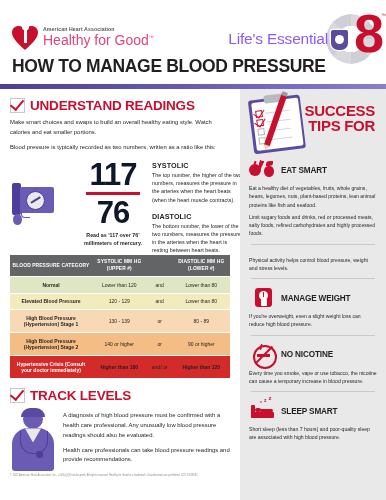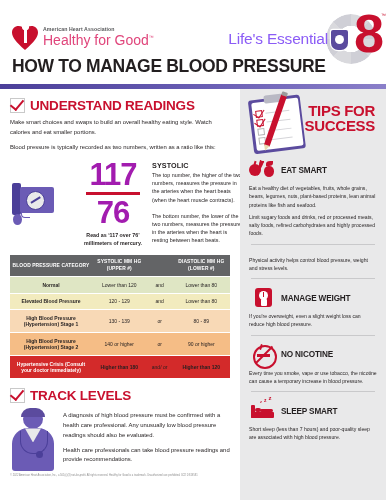--- a/index.html
+++ b/index.html
@@ -79,21 +79,21 @@
   .reading{position:relative;margin-top:6px;height:92px;}
   .cuff{position:absolute;left:2px;top:22px;width:48px;height:46px;}
   .cuff-box{position:absolute;left:8px;top:6px;width:34px;height:26px;background:#6b5bb5;border-radius:2px;}
   .cuff-dial{position:absolute;left:14px;top:10px;width:17px;height:17px;border-radius:50%;background:#e9e9ea;border:1.5px solid #4b3f99;}
   .cuff-dial::after{content:"";position:absolute;left:3px;top:7px;width:11px;height:1.6px;background:#4b3f99;transform:rotate(-32deg);}
   .cuff-side{position:absolute;left:0px;top:2px;width:9px;height:32px;background:#4b3f99;border-radius:2px;}
   .cuff-bulb{position:absolute;left:1px;top:33px;width:9px;height:11px;border-radius:50%;background:#6b5bb5;}
   .cuff-tube{position:absolute;left:9px;top:31px;width:8px;height:5px;border-left:1.5px solid #6b5bb5;border-bottom:1.5px solid #6b5bb5;border-radius:0 0 0 4px;}
 
   .nums{position:absolute;left:72px;top:0;width:62px;text-align:center;}
-  .bignum{font-size:31px;line-height:31px;font-weight:bold;color:#a21caf;letter-spacing:-1px;}
+  .bignum{font-size:31px;line-height:31px;font-weight:bold;color:#0f172a;letter-spacing:-1px;}
   .numrule{height:2.4px;background:#c8102e;margin:2px 4px;}
   .readas{font-size:5.3px;line-height:1.5;text-align:center;margin-top:4px;font-weight:bold;color:#231f20;}
 
   .defs{position:absolute;left:142px;top:2px;width:92px;}
   .def-t{font-size:7.2px;font-weight:bold;color:#231f20;letter-spacing:.1px;}
   .def-b{font-size:5.4px;line-height:1.5;color:#231f20;margin-top:1px;}
   .def2{margin-top:8px;}
 
   
   table.bp{width:100%;border-collapse:separate;border-spacing:0 1.5px;margin-top:3px;font-size:5px;}
@@ -250,20 +250,21 @@
           <div class="bignum">117</div>
           <div class="numrule"></div>
           <div class="bignum">76</div>
           <div class="readas">Read as ‘117 over 76’ millimeters of mercury.</div>
         </div>
 
         <div class="defs">
           <div class="def-t">SYSTOLIC</div>
           <div class="def-b">The top number, the higher of the two numbers, measures the pressure in the arteries when the heart beats (when the heart muscle contracts).</div>
           <div class="def2">
+            <div class="def-t">DIASTOLIC</div>
             <div class="def-b">The bottom number, the lower of the two numbers, measures the pressure in the arteries when the heart is resting between heart beats.</div>
           </div>
         </div>
       </div>
 
       <table class="bp">
         <thead>
           <tr>
             <th>BLOOD PRESSURE CATEGORY</th>
             <th>SYSTOLIC MM HG (UPPER #)</th>
@@ -349,22 +350,22 @@
           <div class="cb-row" style="top:39px;">
               <div class="cb-box gray"></div>
               <div class="cb-line"></div>
             </div>
           <div class="cb-tick" style="left:6px;top:8px;"></div>
           <div class="cb-tick" style="left:6px;top:17px;"></div>
           <div class="cb-clip"></div>
           <div class="pencil"></div>
         </div>
         <div class="tips-title">
+          <div>SUCCESS</div>
           <div>TIPS FOR</div>
-          <div>SUCCESS</div>
         </div>
       </div>
 
       <div class="tip">
         <div class="tip-head">
           <div class="tip-icon">
             <div class="ic-apple"></div>
               <div class="ic-carrot"></div>
               <div class="ic-beet"></div>
               <div class="ic-leaf"></div>

